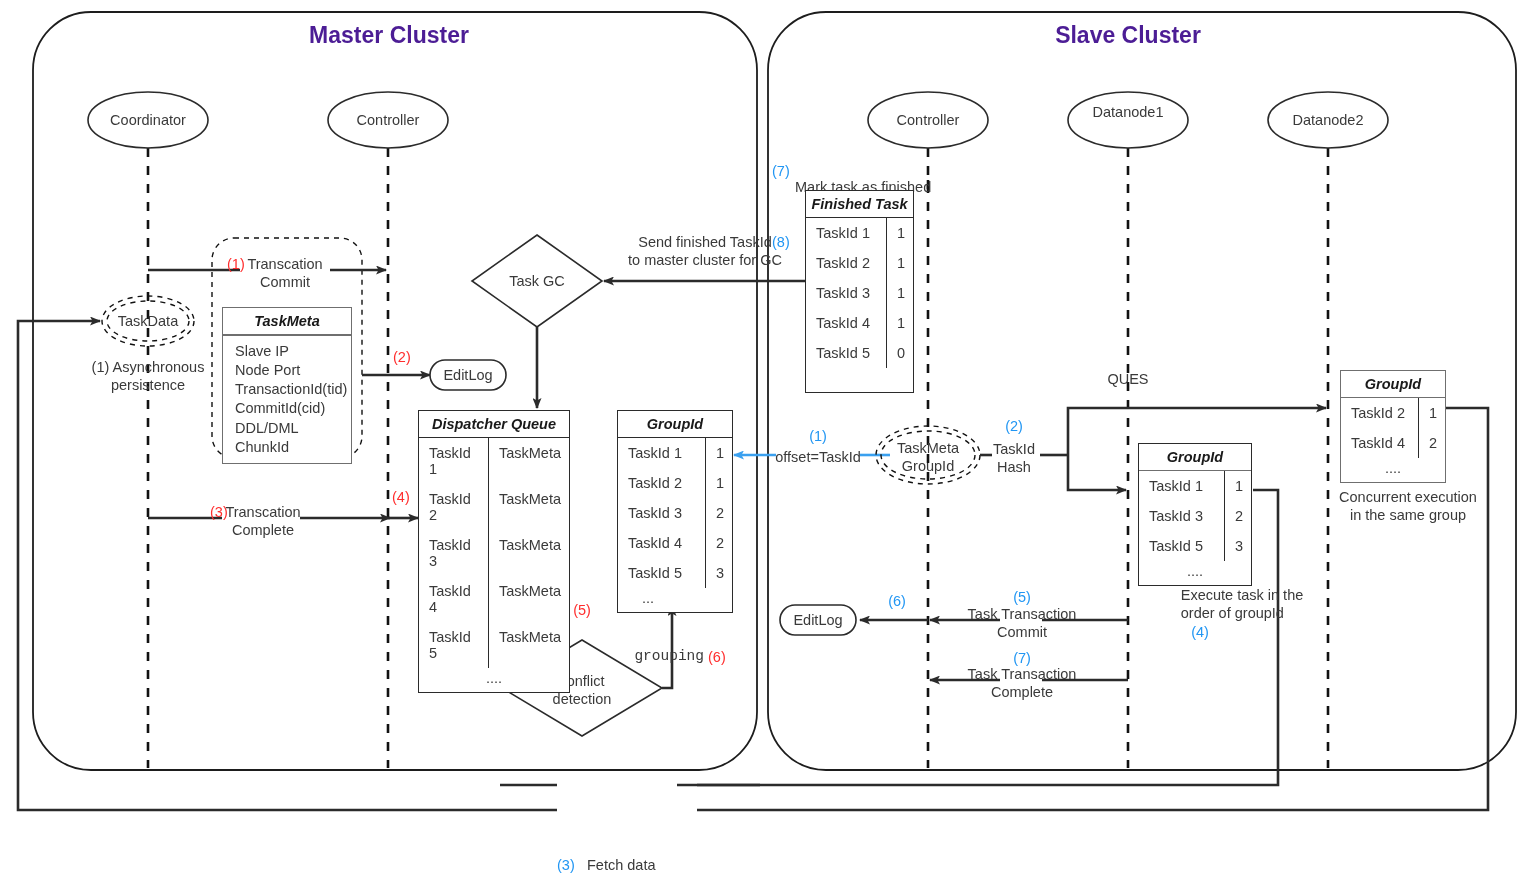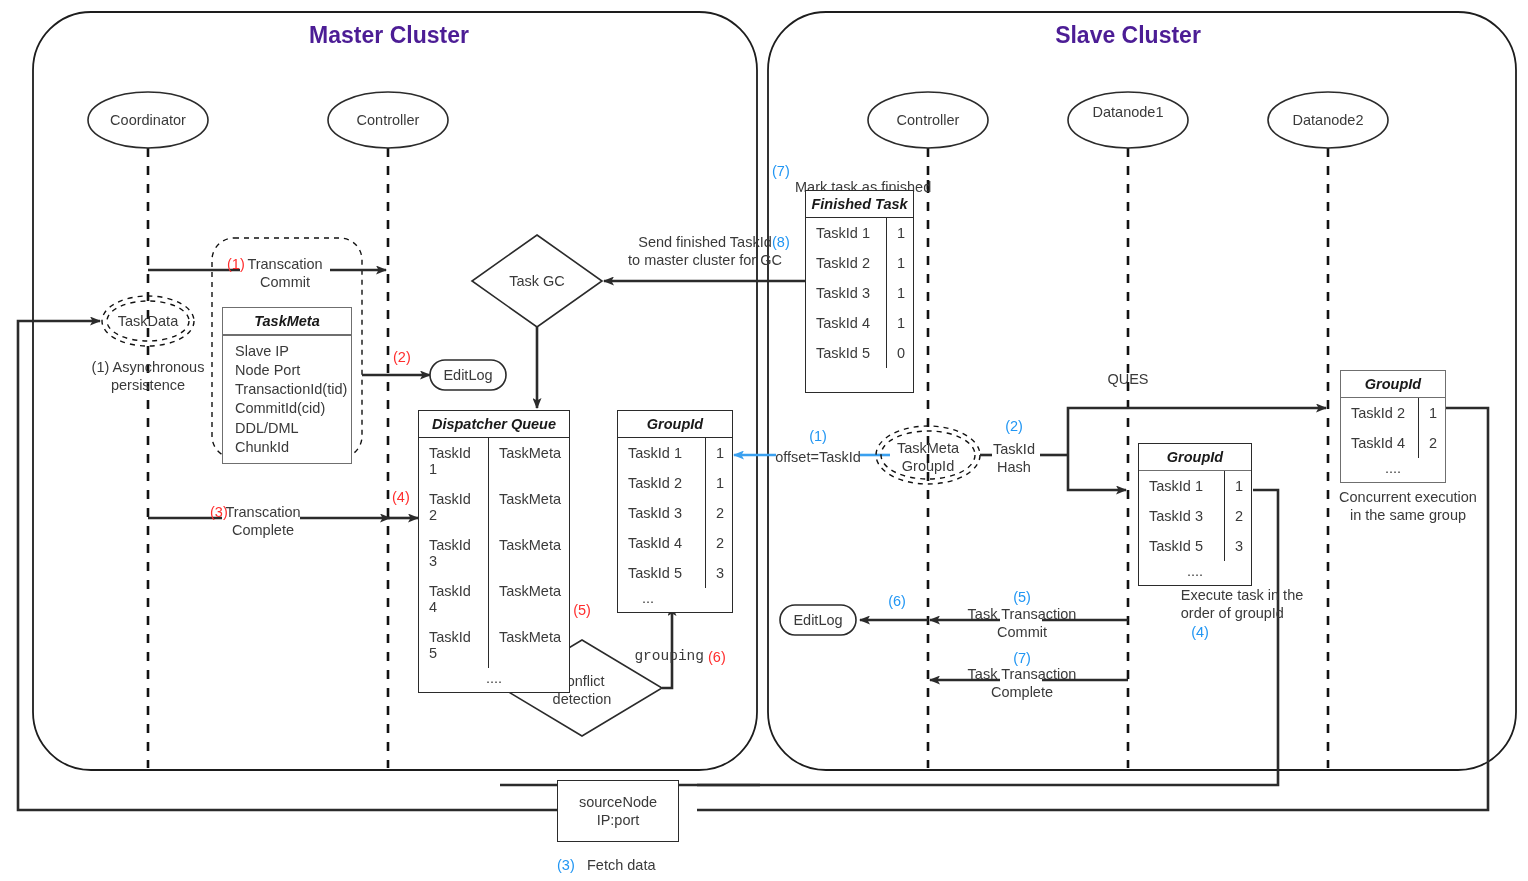--- a/index.html
+++ b/index.html
@@ -177,25 +177,20 @@
 
 <div class="lbl num-blue c" style="left:1022px;top:588px;">(5)</div>
 <div class="lbl c" style="left:1022px;top:605px;text-align:center;">Task Transaction
 Commit</div>
 <div class="lbl num-blue c" style="left:897px;top:592px;">(6)</div>
 
 <div class="lbl num-blue c" style="left:1022px;top:649px;">(7)</div>
 <div class="lbl c" style="left:1022px;top:665px;text-align:center;">Task Transaction
 Complete</div>
 
-<div class="tblbox" style="left:557px;top:780px;width:120px;height:60px;border:1.6px solid #2b2b2b;
-            display:flex;align-items:center;justify-content:center;">
-  <div class="lbl" style="position:static;text-align:center;">sourceNode
-IP:port</div>
-</div>
 <div class="lbl num-blue" style="left:557px;top:856px;">(3)</div>
 <div class="lbl" style="left:587px;top:856px;">Fetch data</div>
 
 <div class="tblbox" style="left:222px;top:307px;width:128px;border:1.6px solid #6f6f6f;">
   <div class="tbl-title" style="border-bottom:2px solid #6f6f6f;">TaskMeta</div>
   <div class="meta-list">
     <div>Slave IP</div>
     <div>Node Port</div>
     <div>TransactionId(tid)</div>
     <div>CommitId(cid)</div>

